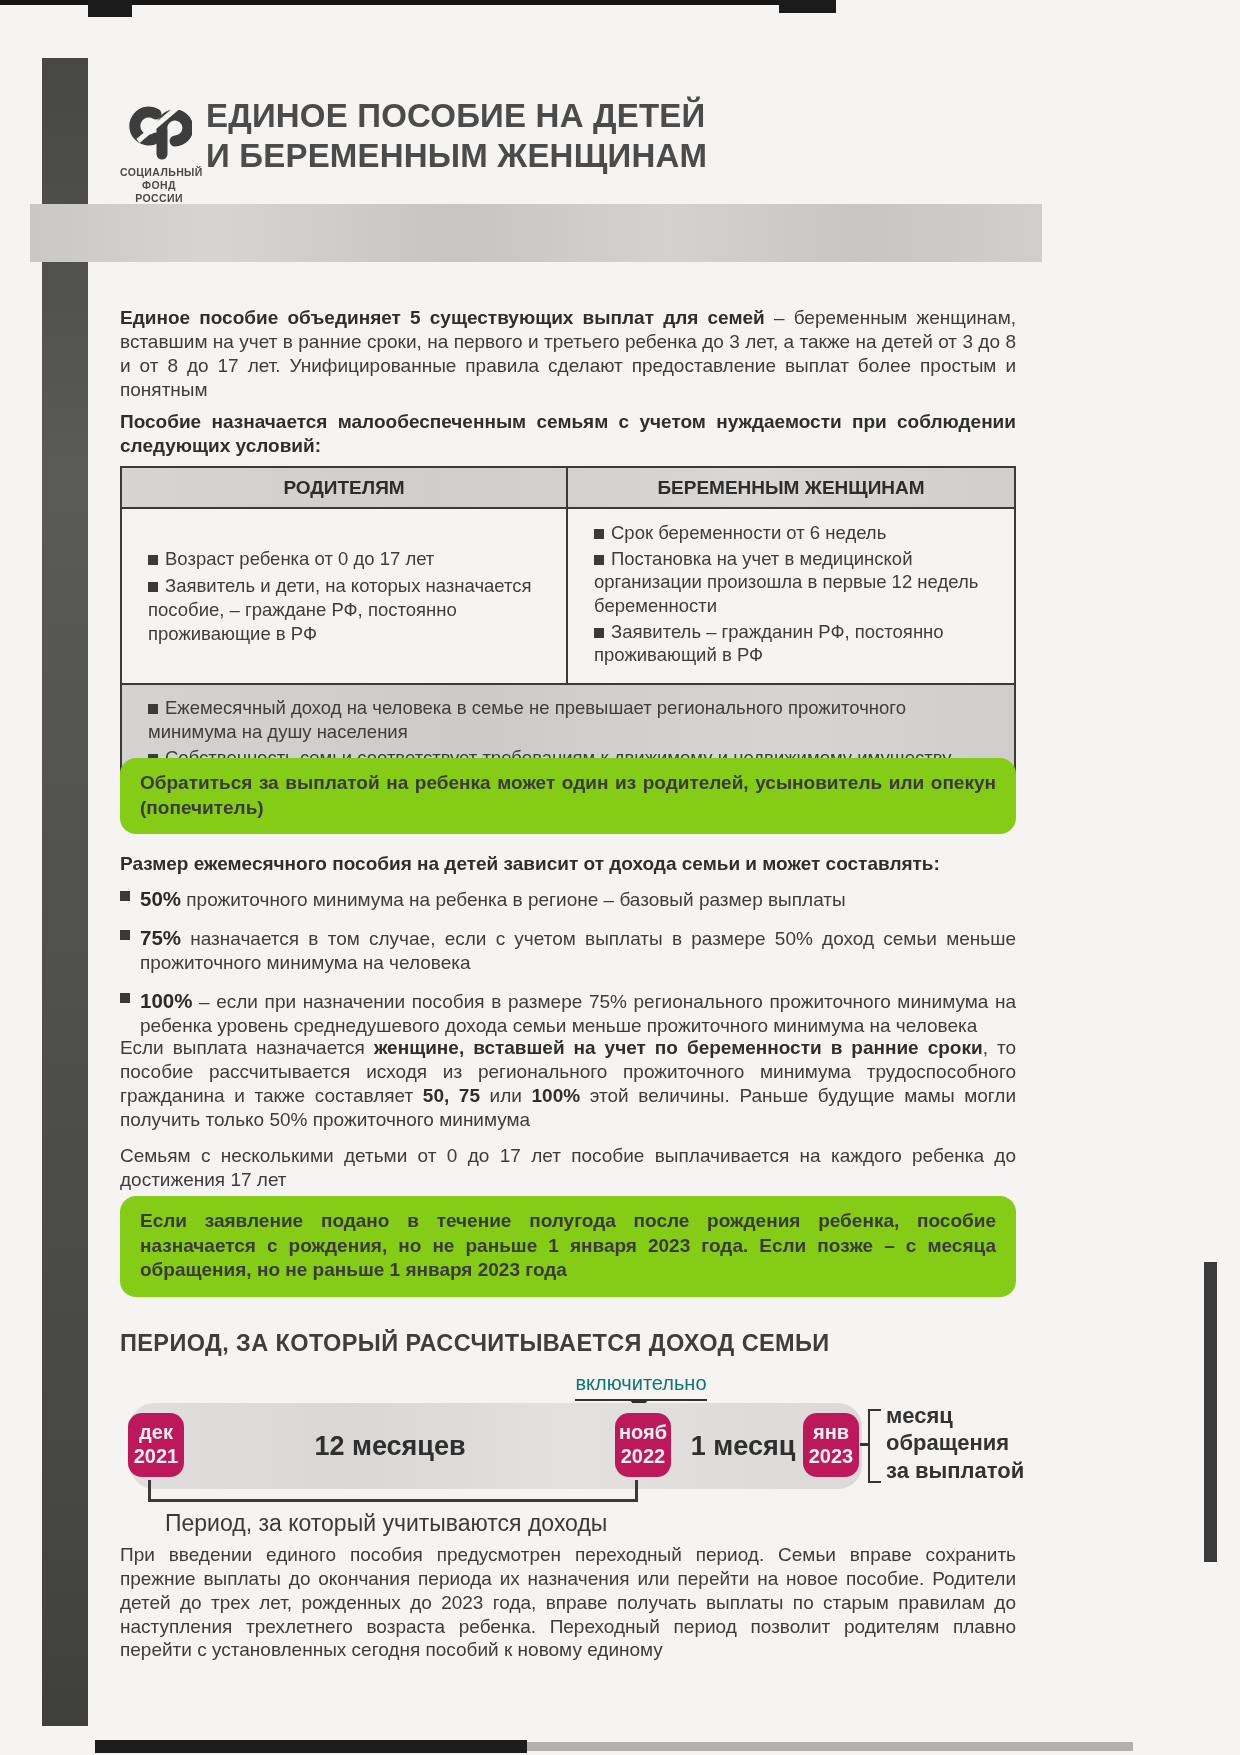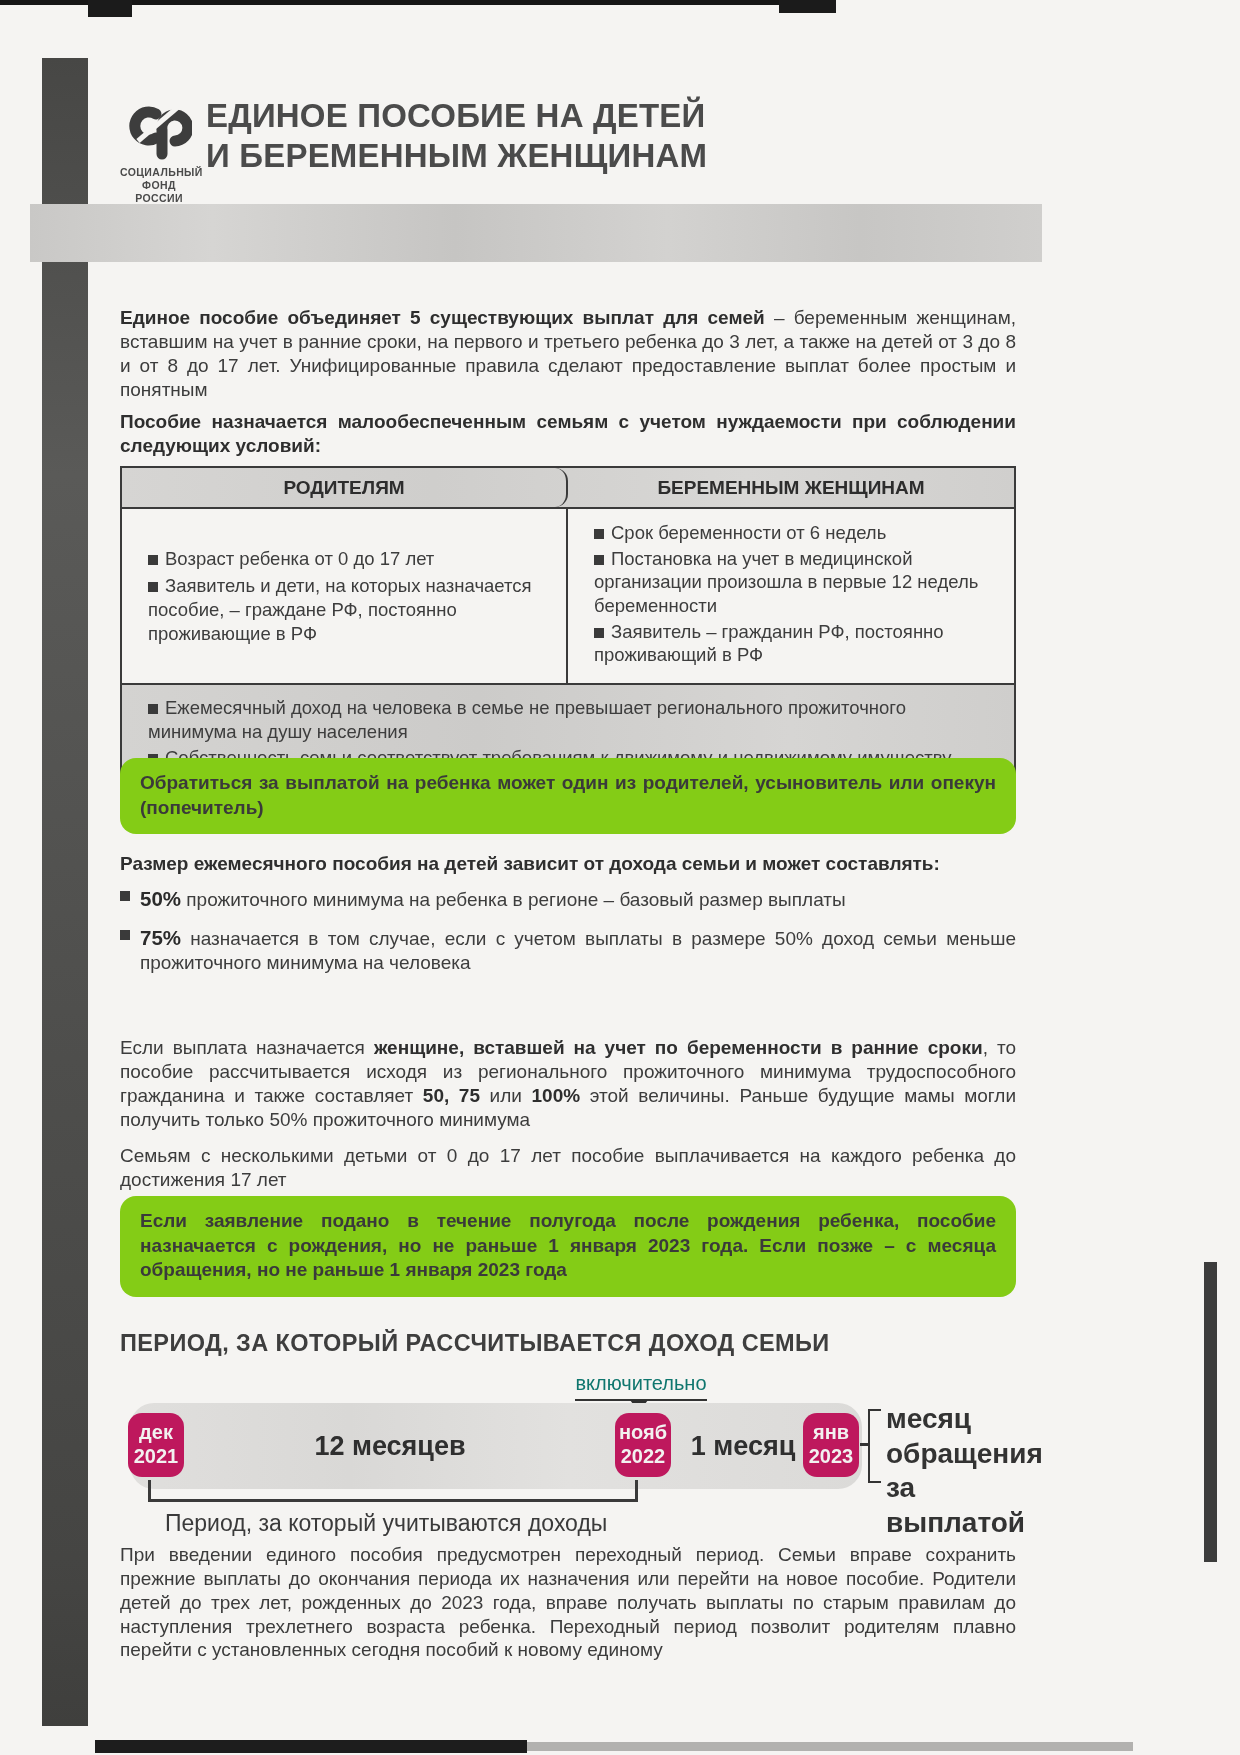--- a/index.html
+++ b/index.html
@@ -36,21 +36,21 @@
   .para{ font-size:19px; line-height:1.255; text-align:justify; color:#3c3c3c; }
   .para b{ color:#2e2e2e; }
   .bold-head{ font-size:19px; line-height:1.27; font-weight:700; color:#2e2e2e; text-align:justify; }
 
   
   .elig-table{ left:0; top:378px; width:896px; border:2.5px solid #3a3a3a; }
   .t-head{ display:flex; background:linear-gradient(90deg,#d6d5d3,#cfcecc 35%,#d8d7d5 70%,#d0cfcd);
     border-bottom:2.5px solid #3a3a3a; }
   .t-head-cell{ width:50%; padding:9px 6px 8px; text-align:center; font-weight:700;
     font-size:19px; color:#2d2d2d; }
-  .t-head-cell:first-child{ border-right:2.5px solid #3a3a3a;border-radius:13px; }
+  .t-head-cell:first-child{ border-right:2.5px solid #3a3a3a; }
   .t-body{ display:flex; }
   .t-cell{ width:50%; padding:10px 14px 14px; font-size:18.5px; line-height:1.28; }
   .t-cell:first-child{ border-right:2.5px solid #3a3a3a; display:flex; flex-direction:column;
     justify-content:center; padding-top:26px; padding-bottom:26px; }
   .t-foot{ border-top:2.5px solid #3a3a3a; background:linear-gradient(90deg,#d4d3d1,#cccbc9 40%,#d6d5d3 75%,#cfcecc);
     padding:9px 14px 11px; font-size:18.5px; line-height:1.3; }
   .sq{ display:inline-block; width:10px; height:10px; background:#3a3a3a; margin-right:7px; }
   .t-item{ margin:2px 12px; }
 
   
@@ -76,21 +76,21 @@
   .badge{ top:83px; width:56px; height:64px; border-radius:14px; background:#be185d;
     color:#f2f1f0; font-size:20px; font-weight:700; text-align:center; line-height:1.18;
     padding-top:8px; }
   .badge-dec{ left:8px; }  .badge-nov{ left:495px; }  .badge-jan{ left:683px; }
   .span-label{ top:101px; text-align:center; font-size:27px; font-weight:700; color:#2f2f2f; }
   .span-12{ left:70px; width:400px; }
   .span-1{ left:543px; width:160px; }
   .note-dash{ left:740px; top:113px; width:8px; height:3px; background:#333; }
   .note-bracket{ left:748px; top:79px; width:13px; height:74px;
     border-left:2.5px solid #333; border-top:2.5px solid #333; border-bottom:2.5px solid #333; }
-  .note-text{ left:766px; top:72px; width:160px; font-size:28px; font-weight:600;
+  .note-text{ left:766px; top:72px; width:160px; font-size:22px; font-weight:600;
     line-height:1.24; color:#333; }
   .under-bracket{ left:28px; top:150px; width:490px; height:22px;
     border-left:3px solid #3a3a3a; border-right:3px solid #3a3a3a; border-bottom:3px solid #3a3a3a; }
   .period-label{ left:45px; top:180px; font-size:23px; font-weight:500; color:#3a3a3a; }
 </style>
 </head>
 <body>
 
 <div class="page">
 
@@ -157,20 +157,24 @@
 
     <div class="abs" style="left:0; top:798px; width:896px;">
       <div class="pct-item">
         <span class="sq"></span>
         <span class="pct">50%</span><span> прожиточного минимума на ребенка в регионе – базовый размер выплаты</span>
       </div>
       <div class="pct-item">
         <span class="sq"></span>
         <span class="pct">75%</span><span> назначается в том случае, если с учетом выплаты в размере 50% доход семьи меньше прожиточного минимума на человека</span>
       </div>
+      <div class="pct-item">
+        <span class="sq"></span>
+        <span class="pct">100%</span><span> – если при назначении пособия в размере 75% регионального прожиточного минимума на ребенка уровень среднедушевого дохода семьи меньше прожиточного минимума на человека</span>
+      </div>
     </div>
 
     <div class="abs para" style="left:0; top:948px; width:896px;">
       <span>Если выплата назначается </span><b>женщине, вставшей на учет по беременности в ранние сроки</b><span>, то пособие рассчитывается исходя из регионального прожиточного минимума трудоспособного гражданина и также составляет </span><b>50, 75</b><span> или </span><b>100%</b><span> этой величины. Раньше будущие мамы могли получить только 50% прожиточного минимума</span>
     </div>
 
     <div class="abs para" style="left:0; top:1056px; width:896px;">Семьям с несколькими детьми от 0 до 17 лет пособие выплачивается на каждого ребенка до достижения 17 лет</div>
 
     <div class="abs callout" style="left:0; top:1108px; width:896px;">Если заявление подано в течение полугода после рождения ребенка, пособие назначается с рождения, но не раньше 1 января 2023 года. Если позже – с месяца обращения, но не раньше 1 января 2023 года</div>
 

